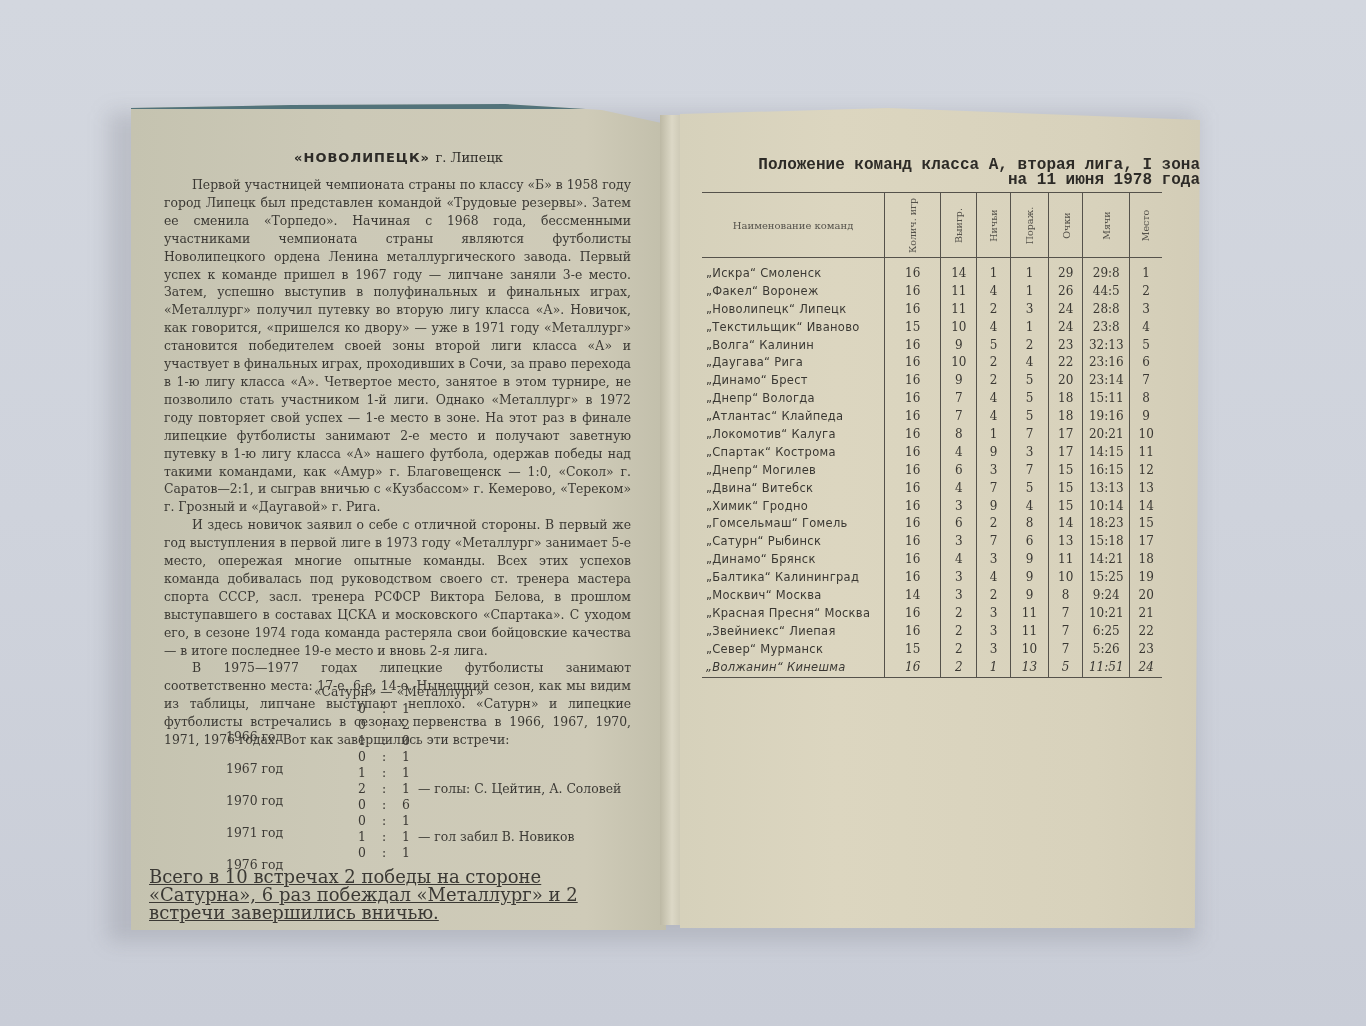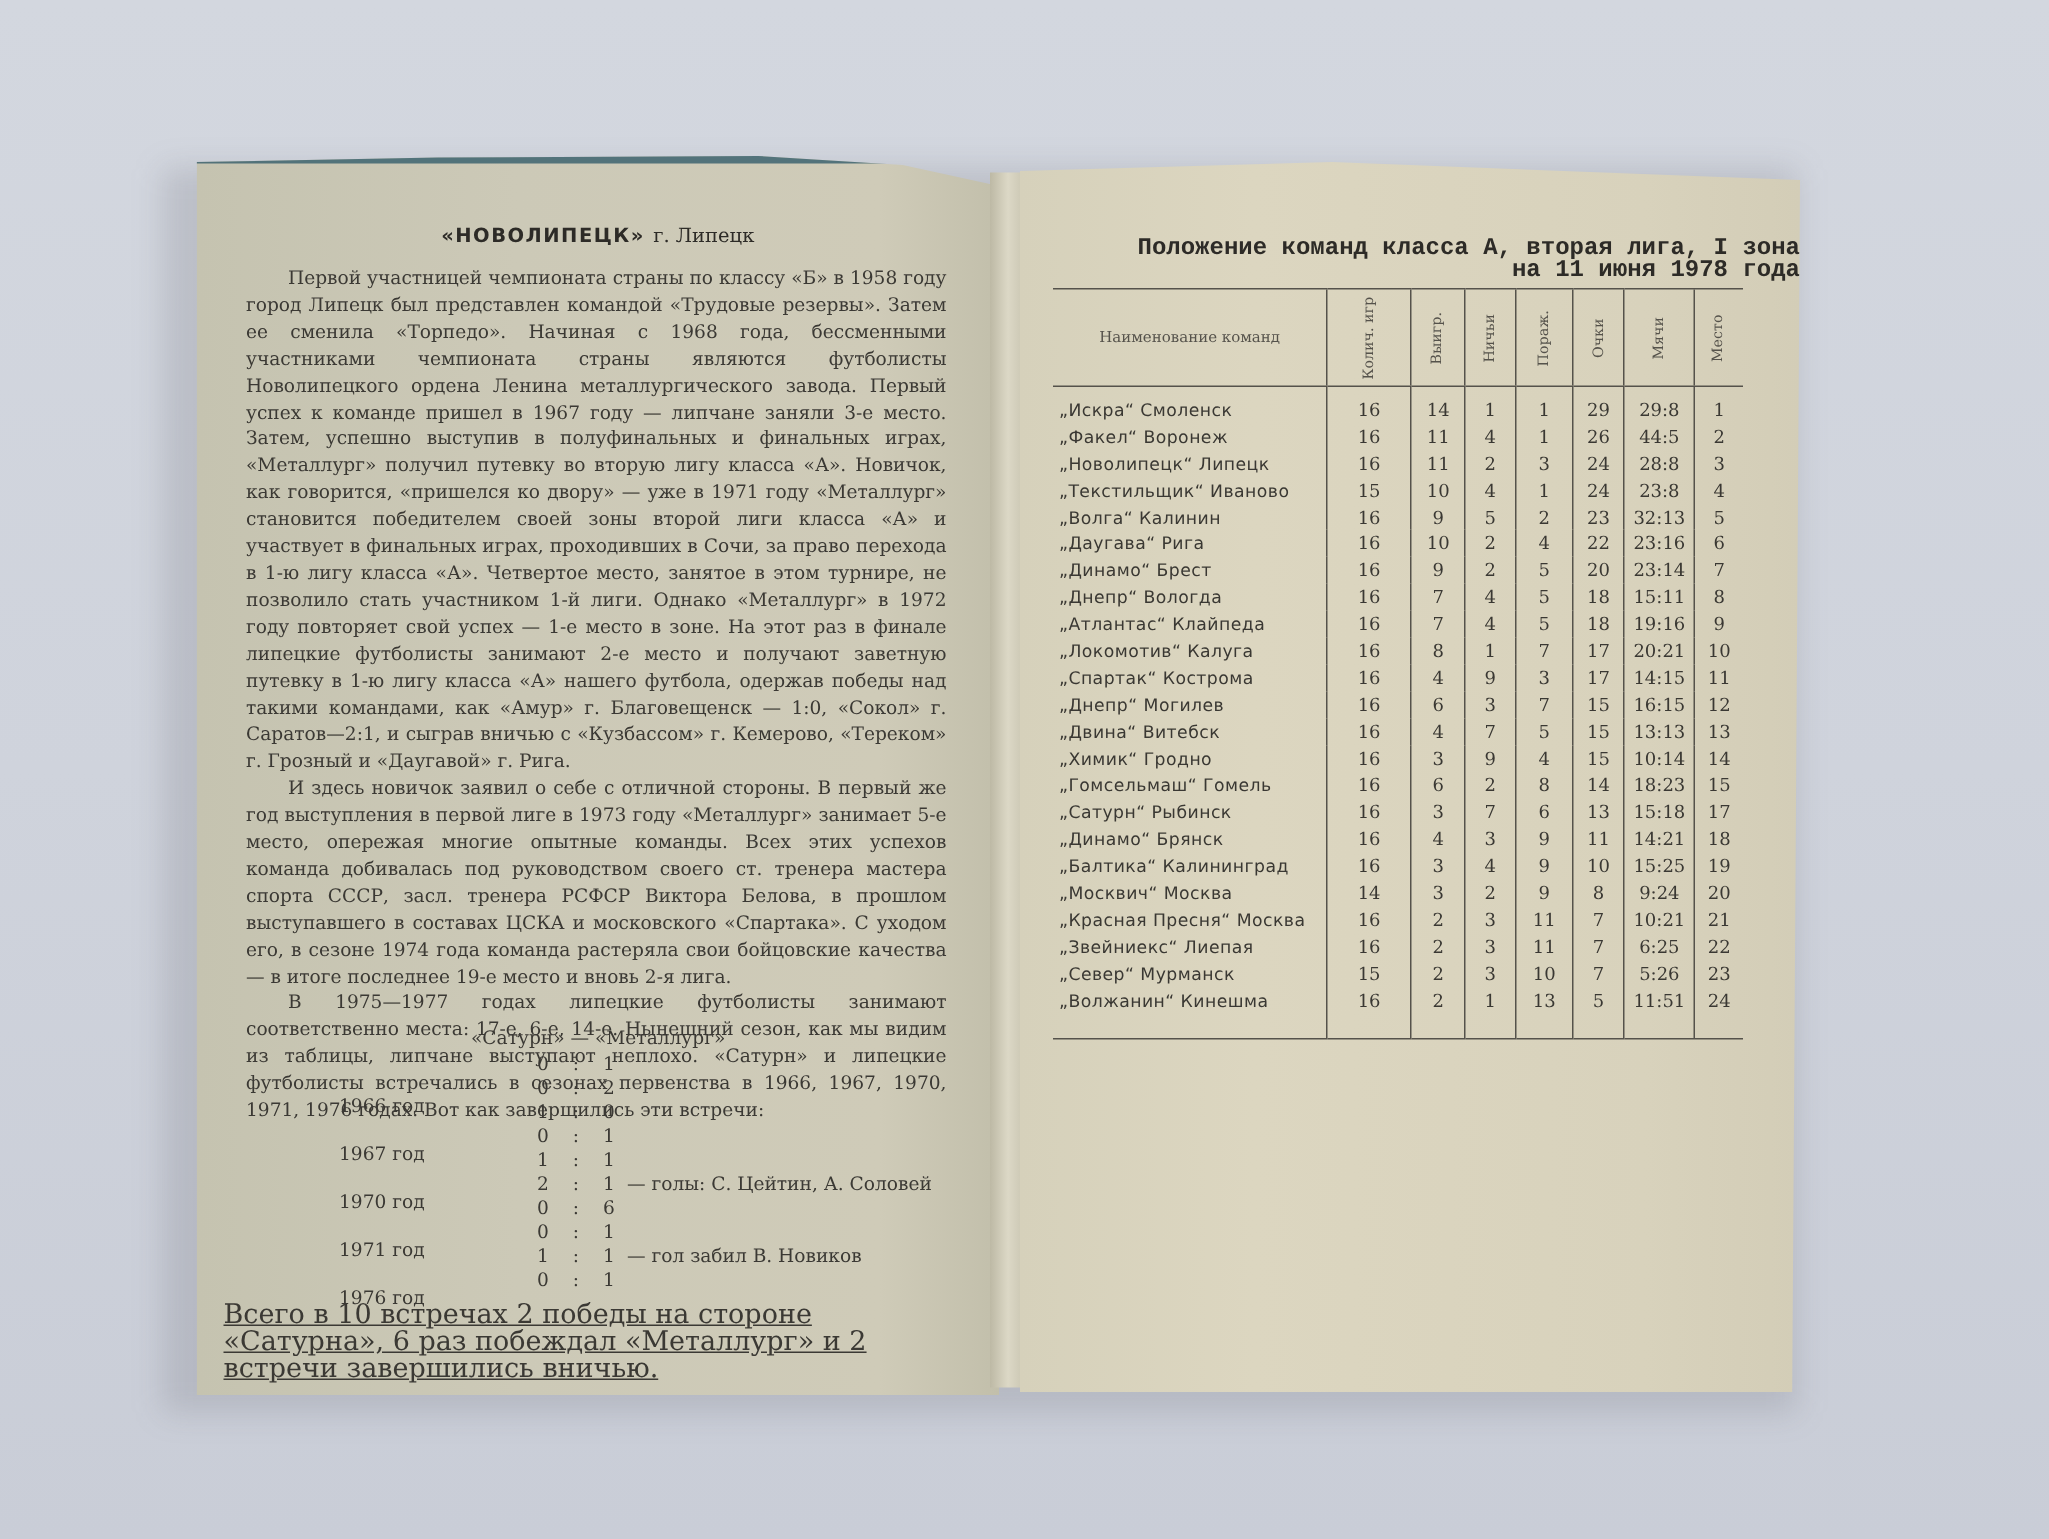--- a/index.html
+++ b/index.html
@@ -89,21 +89,21 @@
     display: inline-block; transform: rotate(-90deg); white-space: nowrap;
   }
   table.standings td {
     height: 17.9px; padding: 0; text-align: center;
     border-left: 1px solid #55524b;
   }
   table.standings td:first-child {
     border-left: none; text-align: left; padding-left: 4px;
     font-family: "DejaVu Sans", sans-serif; font-size: 11.5px; letter-spacing: 0.3px;
   }
-  table.standings tr:last-child td { border-bottom: 1.5px solid #55524b; padding-bottom: 17px; }
+  table.standings tr:last-child td { border-bottom: 1.5px solid #55524b; padding-bottom: 2px; font-style: italic; }
   table.standings tr.first td { padding-top: 6px; }
 </style>
 </head>
 <body>
 
 <div class="shadow"></div>
 
 <div class="page page-left">
   <div class="top-edge"></div>
   <div class="lp-title">

